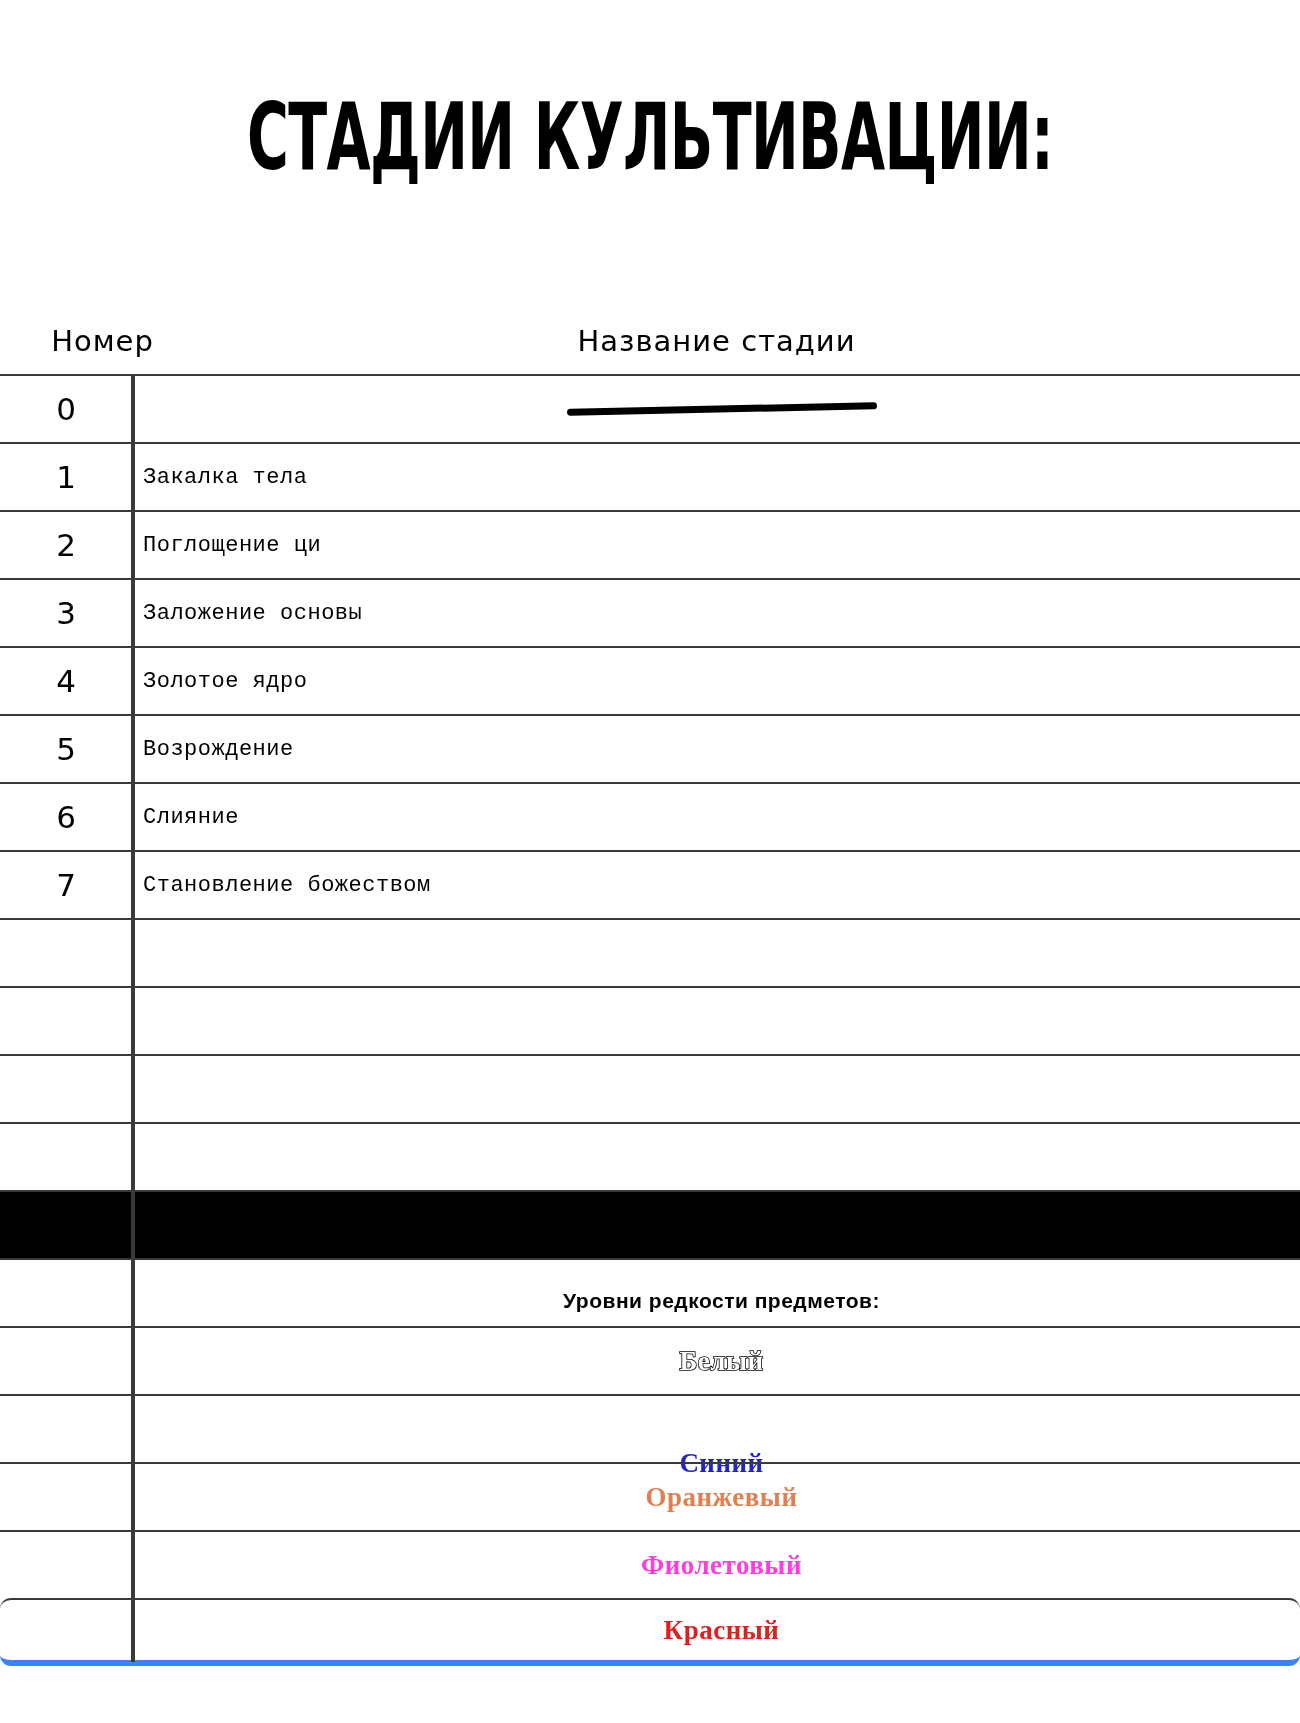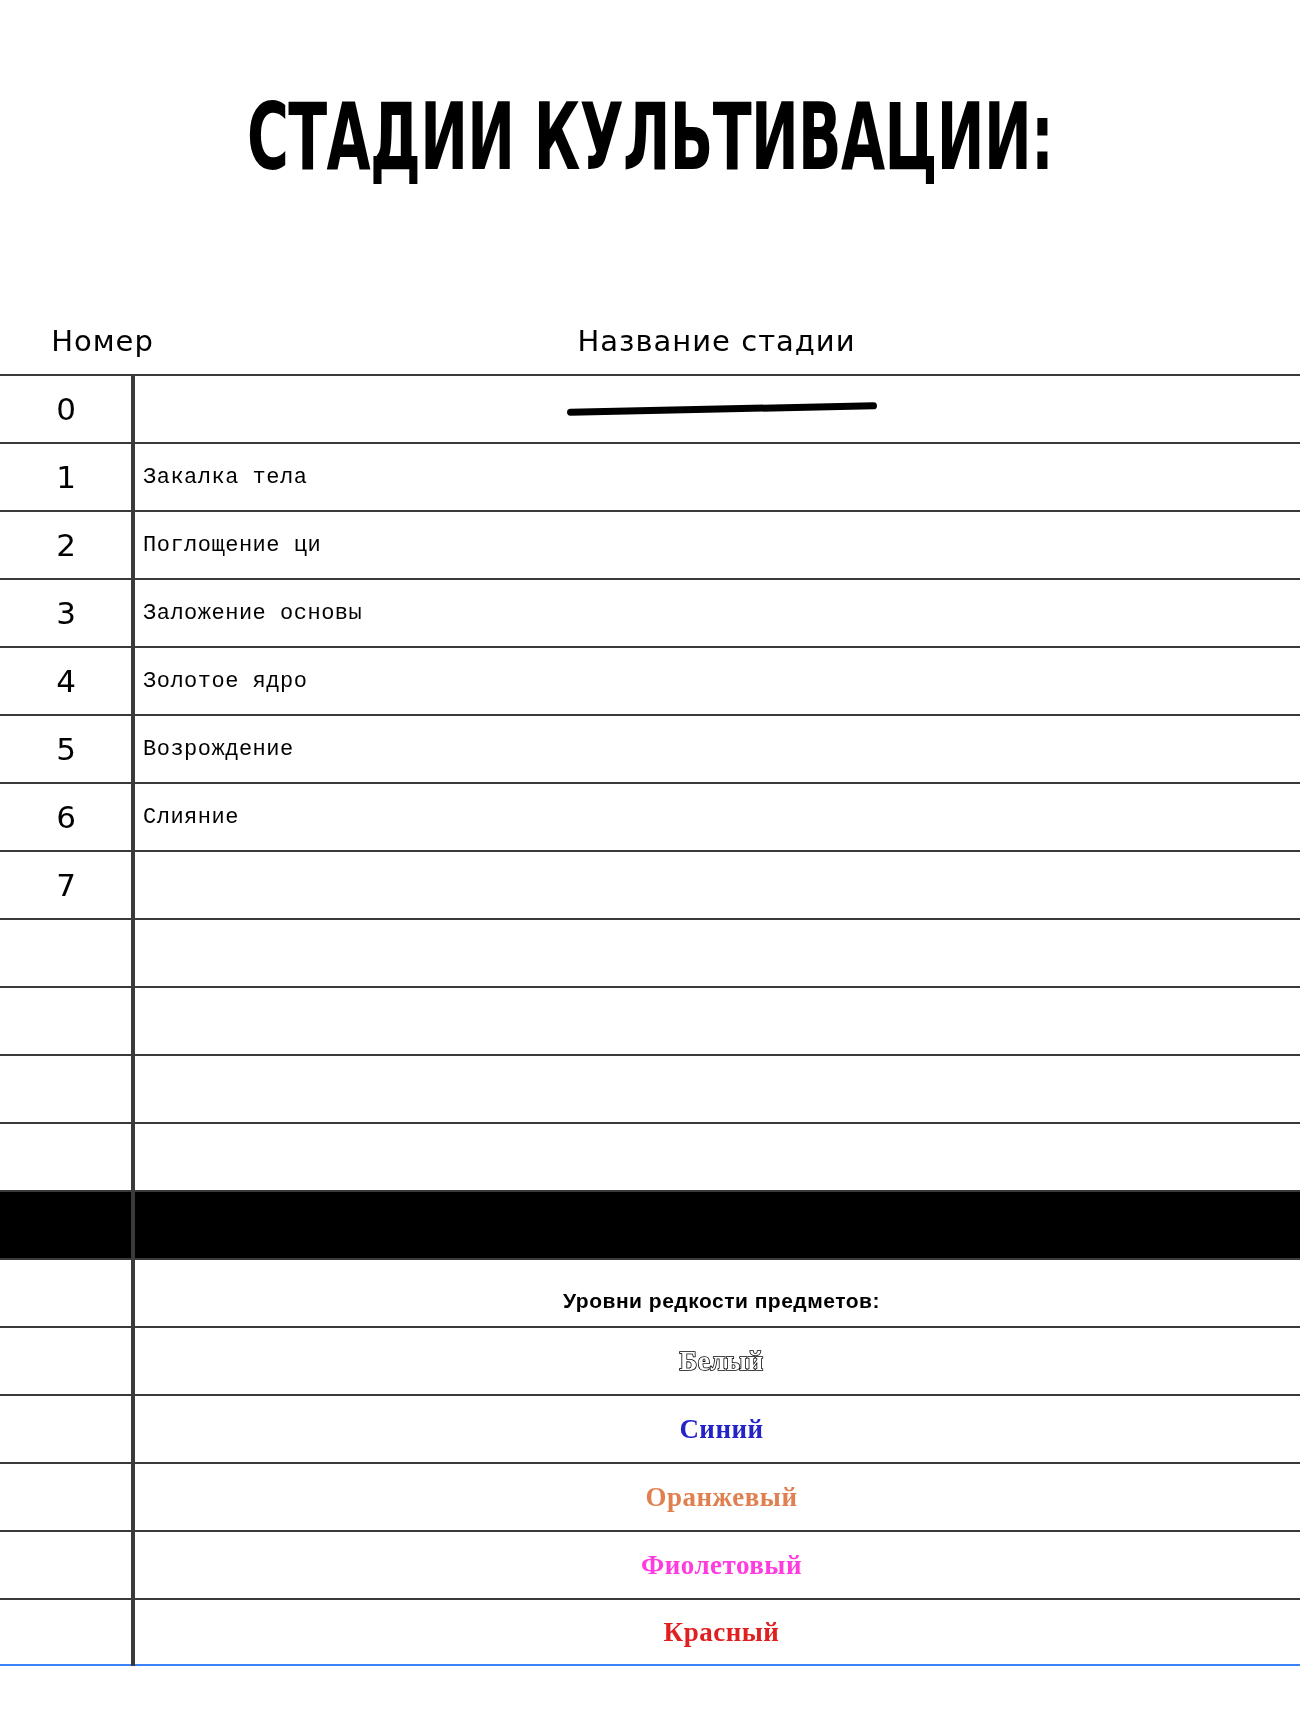--- a/index.html
+++ b/index.html
@@ -76,21 +76,22 @@
     letter-spacing: 1px;
   }
 
   .row {
     position: relative;
     height: 68px;
     border-top: 2px solid #3a3a3a;
     box-sizing: border-box;
   }
   .row:last-child {
-    border-bottom: 2px solid #3b82f6;
+    border-bottom: 6px solid #3b82f6;
+    border-radius: 11px;
   }
   .row .cell-num {
     position: absolute;
     left: 0;
     top: 0;
     width: 133px;
     height: 100%;
     display: flex;
     align-items: center;
     justify-content: center;
@@ -231,20 +232,21 @@
       <div class="cell-name">Возрождение</div>
     </div>
     <div class="row">
       <div class="cell-num">6</div>
       <div class="divider"></div>
       <div class="cell-name">Слияние</div>
     </div>
     <div class="row">
       <div class="cell-num">7</div>
       <div class="divider"></div>
+      <div class="cell-name">Становление божеством</div>
     </div>
 
     <div class="row">
       <div class="cell-num"></div>
       <div class="divider"></div>
       <div class="cell-name"></div>
     </div>
     <div class="row">
       <div class="cell-num"></div>
       <div class="divider"></div>
@@ -274,21 +276,21 @@
     </div>
 
     <div class="row">
       <div class="cell-num"></div>
       <div class="divider"></div>
       <div class="rarity-item outlined">Белый</div>
     </div>
     <div class="row">
       <div class="cell-num"></div>
       <div class="divider"></div>
-      <div class="rarity-item" style="color:#2323c8;">Синий</div>
+      <div class="rarity-item" style="color:#2323c8;margin-top:34px;">Синий</div>
     </div>
     <div class="row">
       <div class="cell-num"></div>
       <div class="divider"></div>
       <div class="rarity-item" style="color:#e08050;">Оранжевый</div>
     </div>
     <div class="row">
       <div class="cell-num"></div>
       <div class="divider"></div>
       <div class="rarity-item" style="color:#ff3ce0;">Фиолетовый</div>

